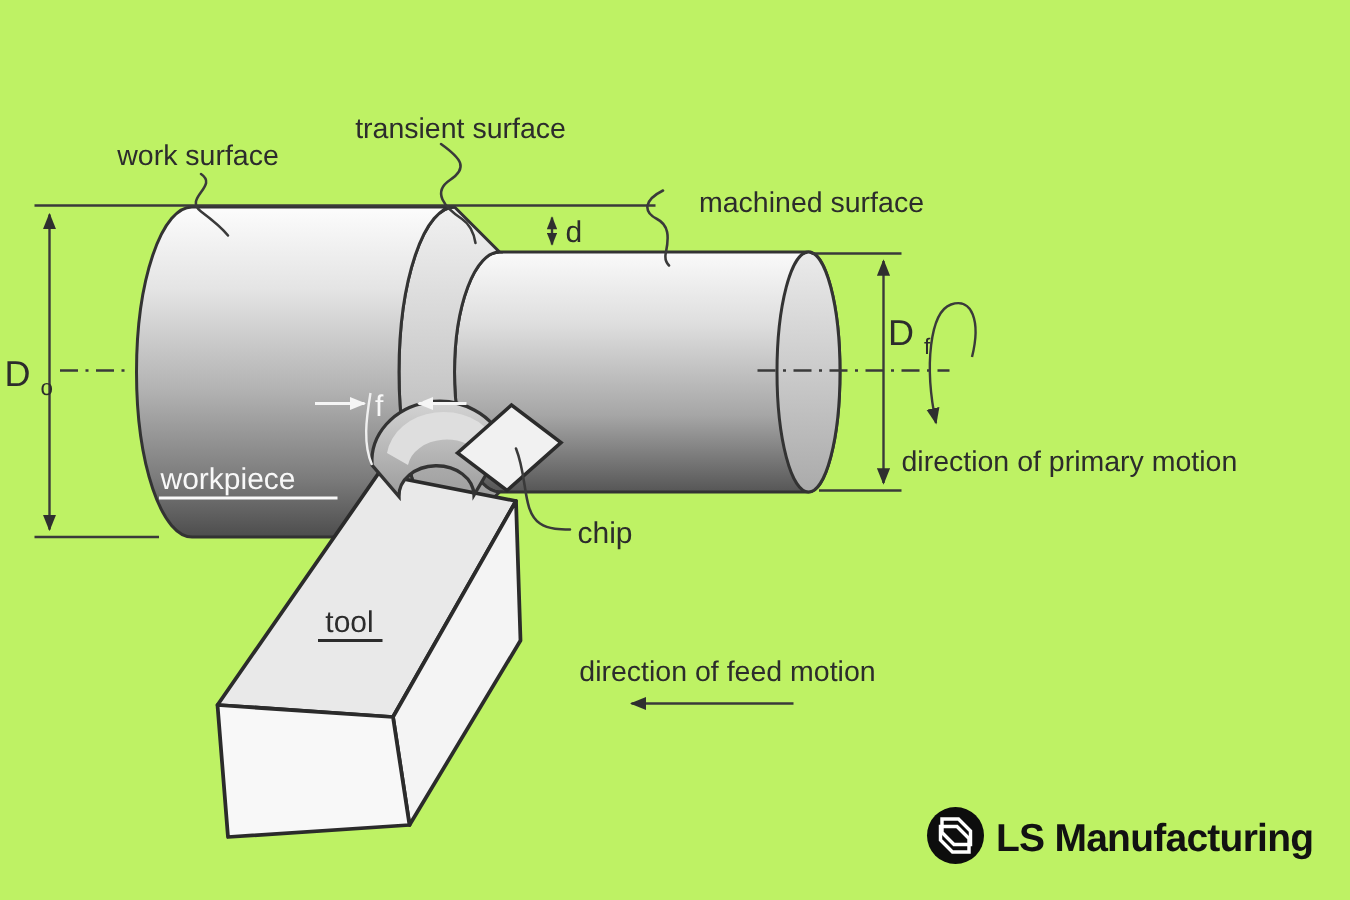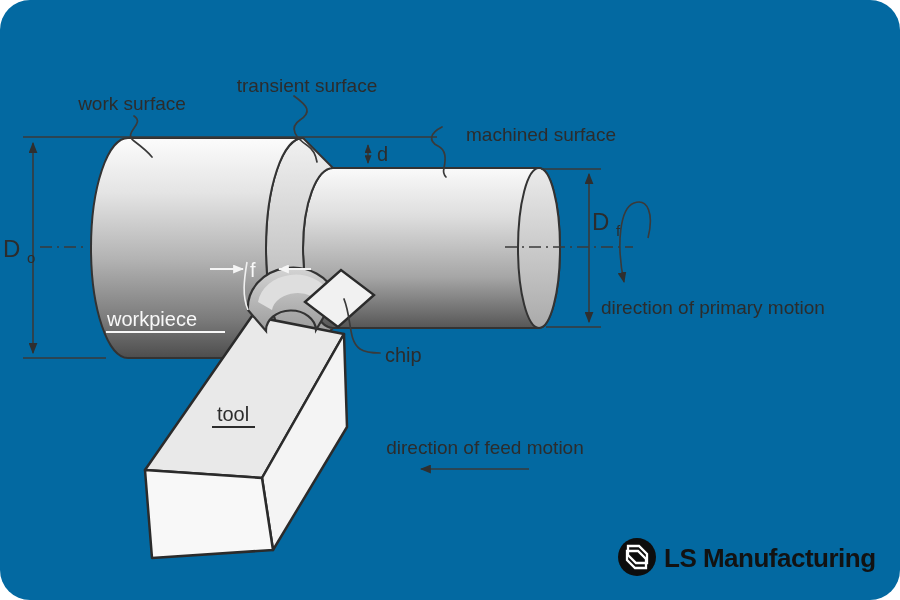--- a/index.html
+++ b/index.html
@@ -1,16 +1,16 @@
 <!DOCTYPE html>
 <html><head>
 <meta charset="utf-8">
 <style>
   html,body{margin:0;padding:0;background:#ffffff;}
-  #stage{position:relative;width:900px;height:600px;background:#0369a1;overflow:hidden;border-radius:30px;}
+  #stage{position:relative;width:900px;height:600px;background:#bef264;overflow:hidden;}
   svg{position:absolute;left:0;top:0;}
   text{font-family:"Liberation Sans",sans-serif;fill:#2c2c2c;}
   .lbl{font-size:19px;}
   .lbl-big{font-size:20px;}
   .dim{font-size:24px;}
   .dim-sub{font-size:15px;}
   .white-ink{fill:#f8f8f8;}
   .brand{font-size:26px;font-weight:bold;fill:#121212;letter-spacing:-0.5px;}
   .thin{stroke:#3a3a3a;stroke-width:1.6;fill:none;}
   .leader{stroke:#3a3a3a;stroke-width:1.7;fill:none;stroke-linecap:round;}

